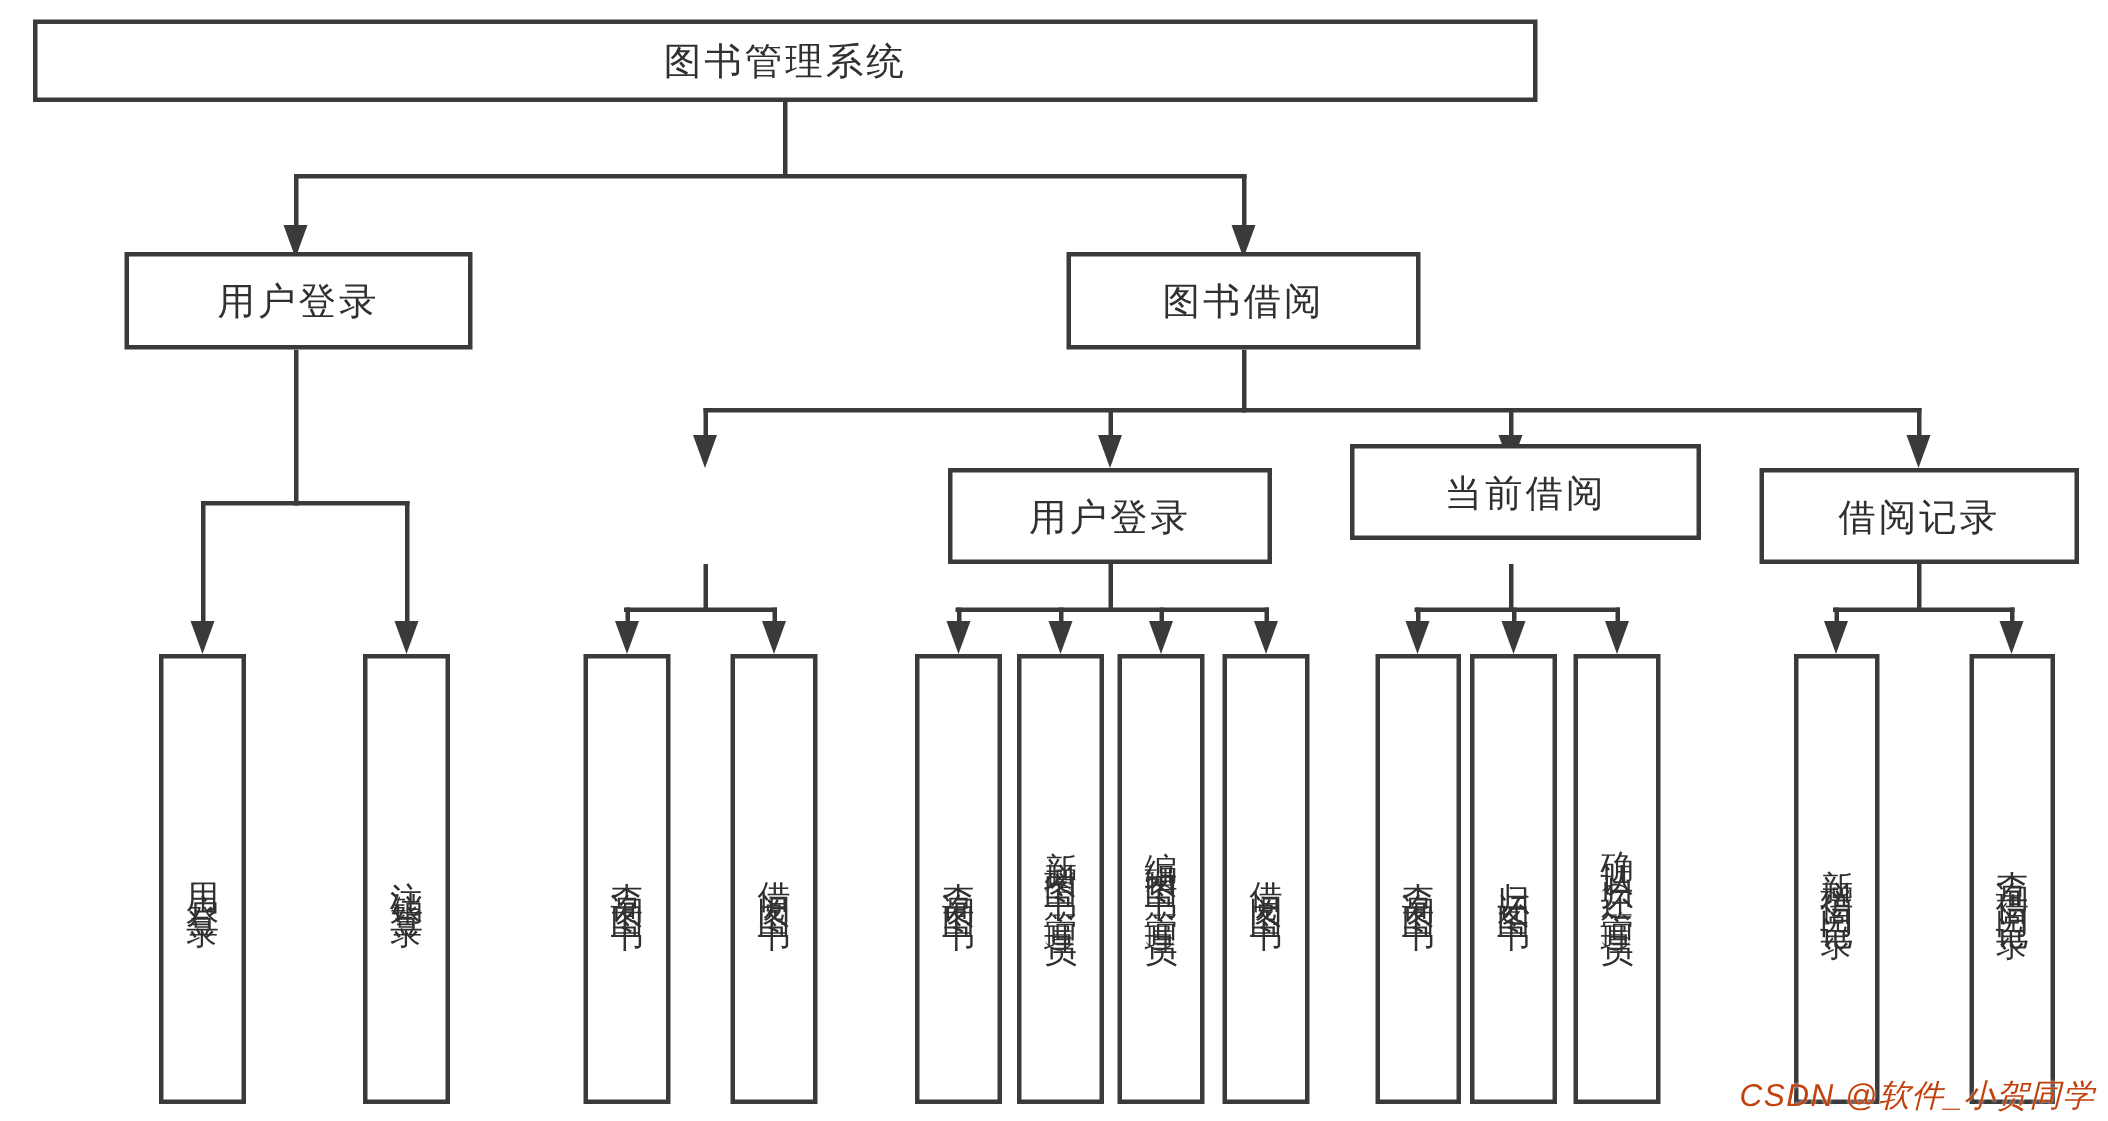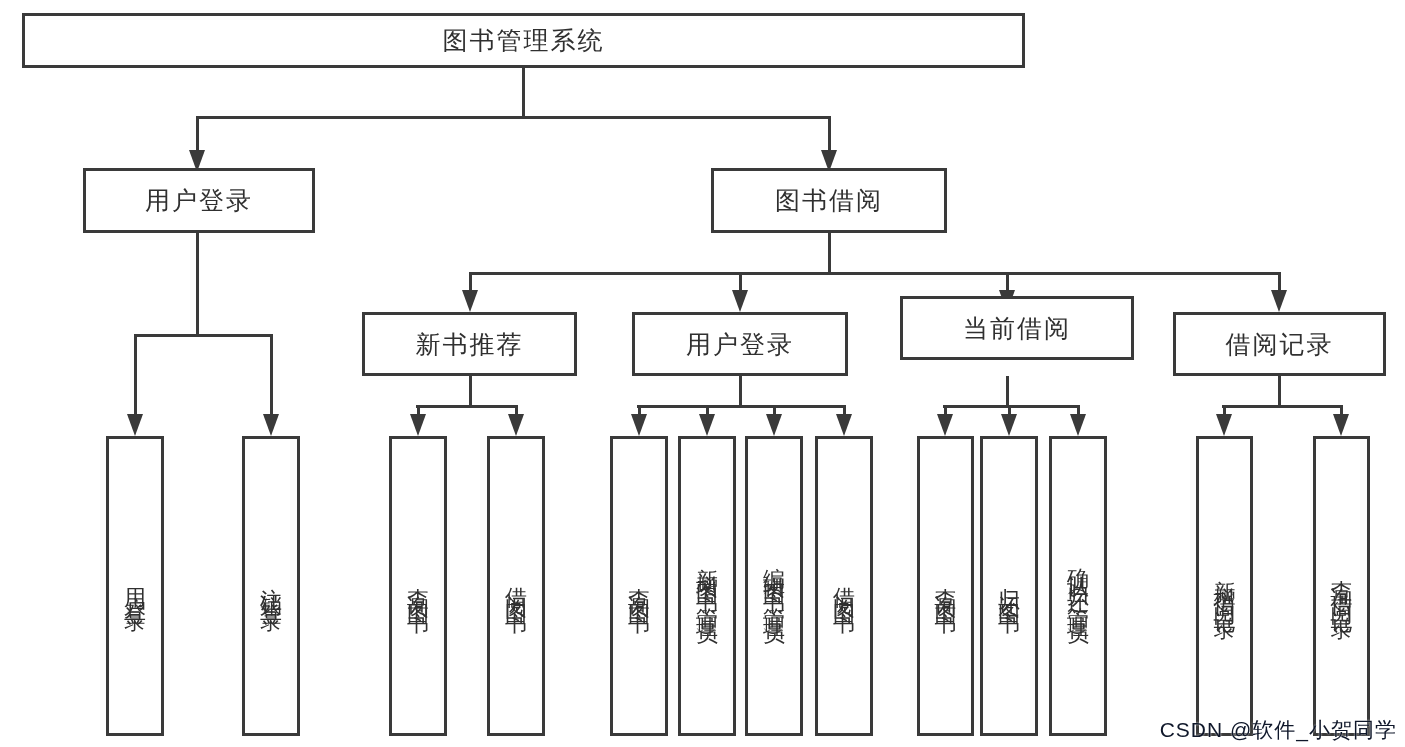--- a/index.html
+++ b/index.html
@@ -46,45 +46,43 @@
   .h { position: absolute; height: 3px; background: var(--line); z-index: 1; }
   .arrow {
     position: absolute; width: 0; height: 0; z-index: 1;
     border-left: 8px solid transparent;
     border-right: 8px solid transparent;
     border-top: 22px solid var(--line);
   }
   .watermark {
     position: absolute;
     right: 8px; bottom: 3px;
-    font-size: 21px; color: #0f172a;
+    font-size: 21px; color: #c2410c;
     text-shadow: 0 0 2px #ffffff;
     z-index: 5;
     letter-spacing: 1px;
+    font-style: italic;
   }
 </style>
 </head>
 <body>
 
 <div class="canvas">
 
   <div class="hbox" style="left:22px; top:13px; width:1003px; height:55px;">
     <span>图书管理系统</span>
   </div>
 
   <div class="hbox" style="left:83px; top:168px; width:232px; height:65px;">
     <span>用户登录</span>
   </div>
   <div class="hbox" style="left:711px; top:168px; width:236px; height:65px;">
     <span>图书借阅</span>
   </div>
 
-  <div class="hbox" style="left:362px; top:312px; width:215px; height:64px;">
-    <span>新书推荐</span>
-  </div>
   <div class="hbox" style="left:632px; top:312px; width:216px; height:64px;">
     <span>用户登录</span>
   </div>
   <div class="hbox" style="left:900px; top:296px; width:234px; height:64px;">
     <span>当前借阅</span>
   </div>
   <div class="hbox" style="left:1173px; top:312px; width:213px; height:64px;">
     <span>借阅记录</span>
   </div>
 

